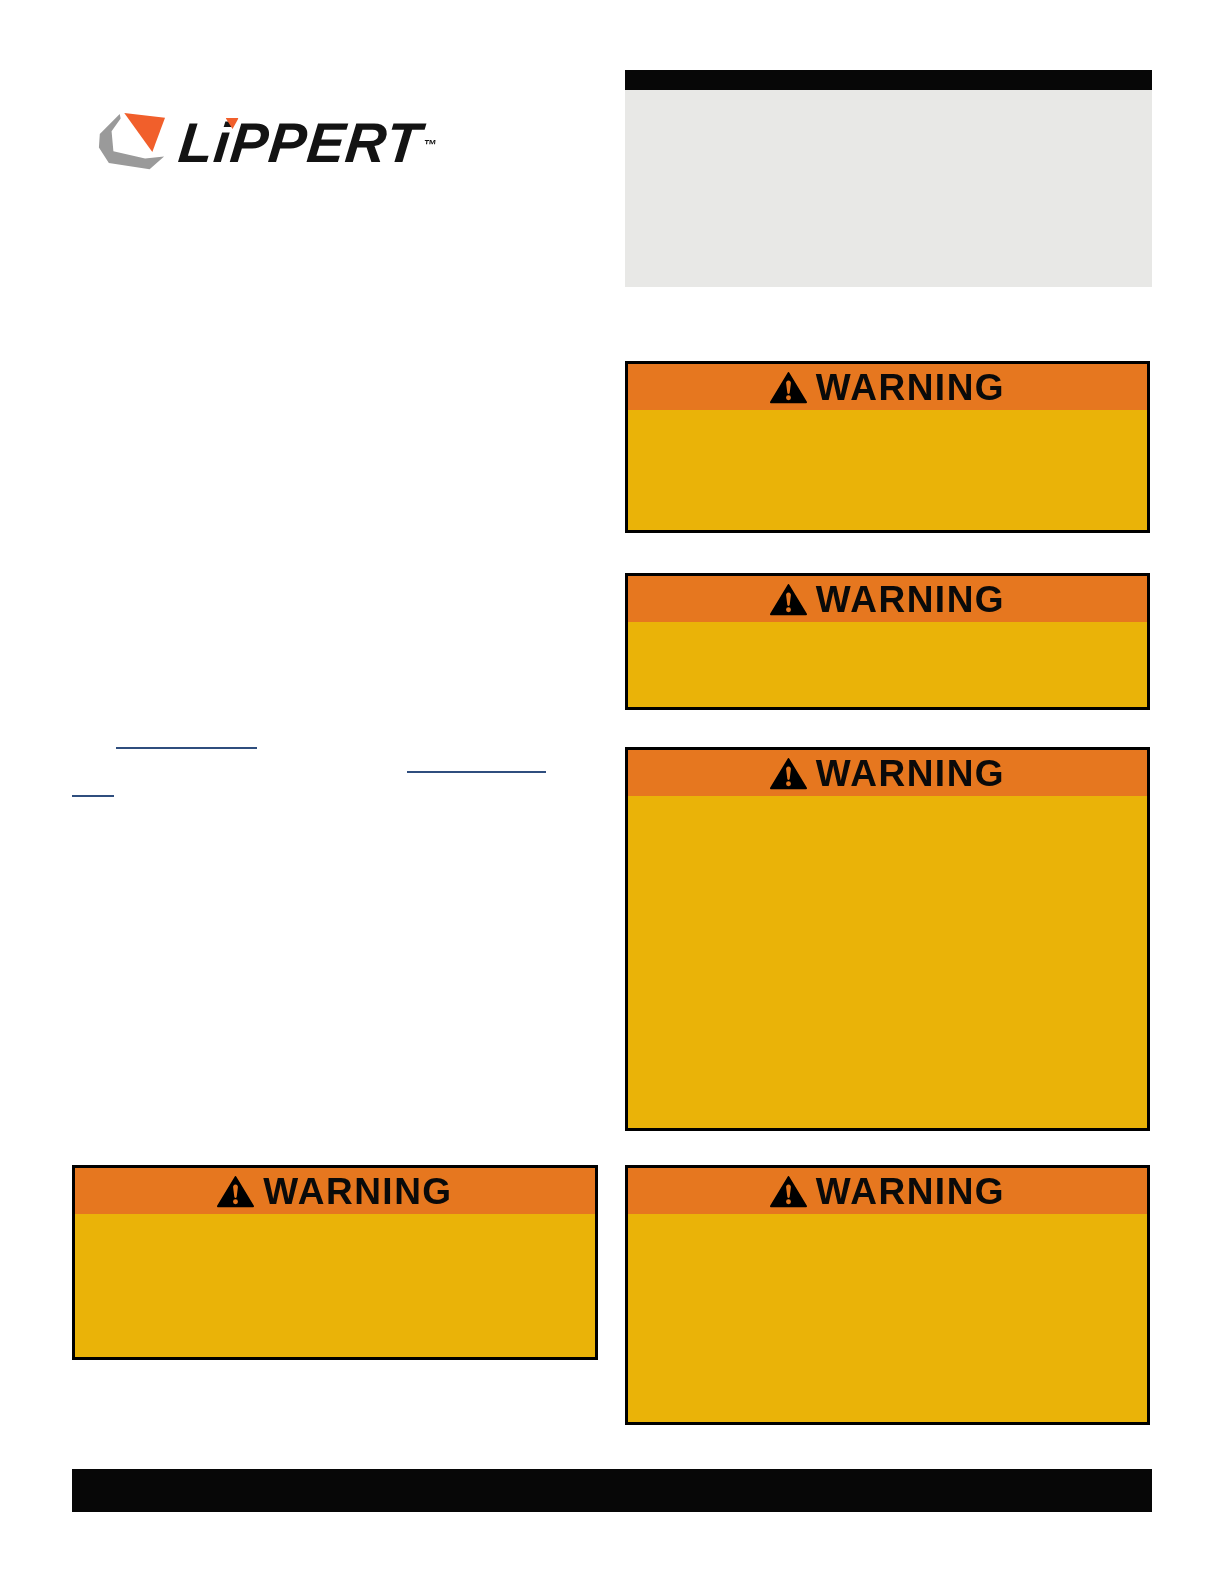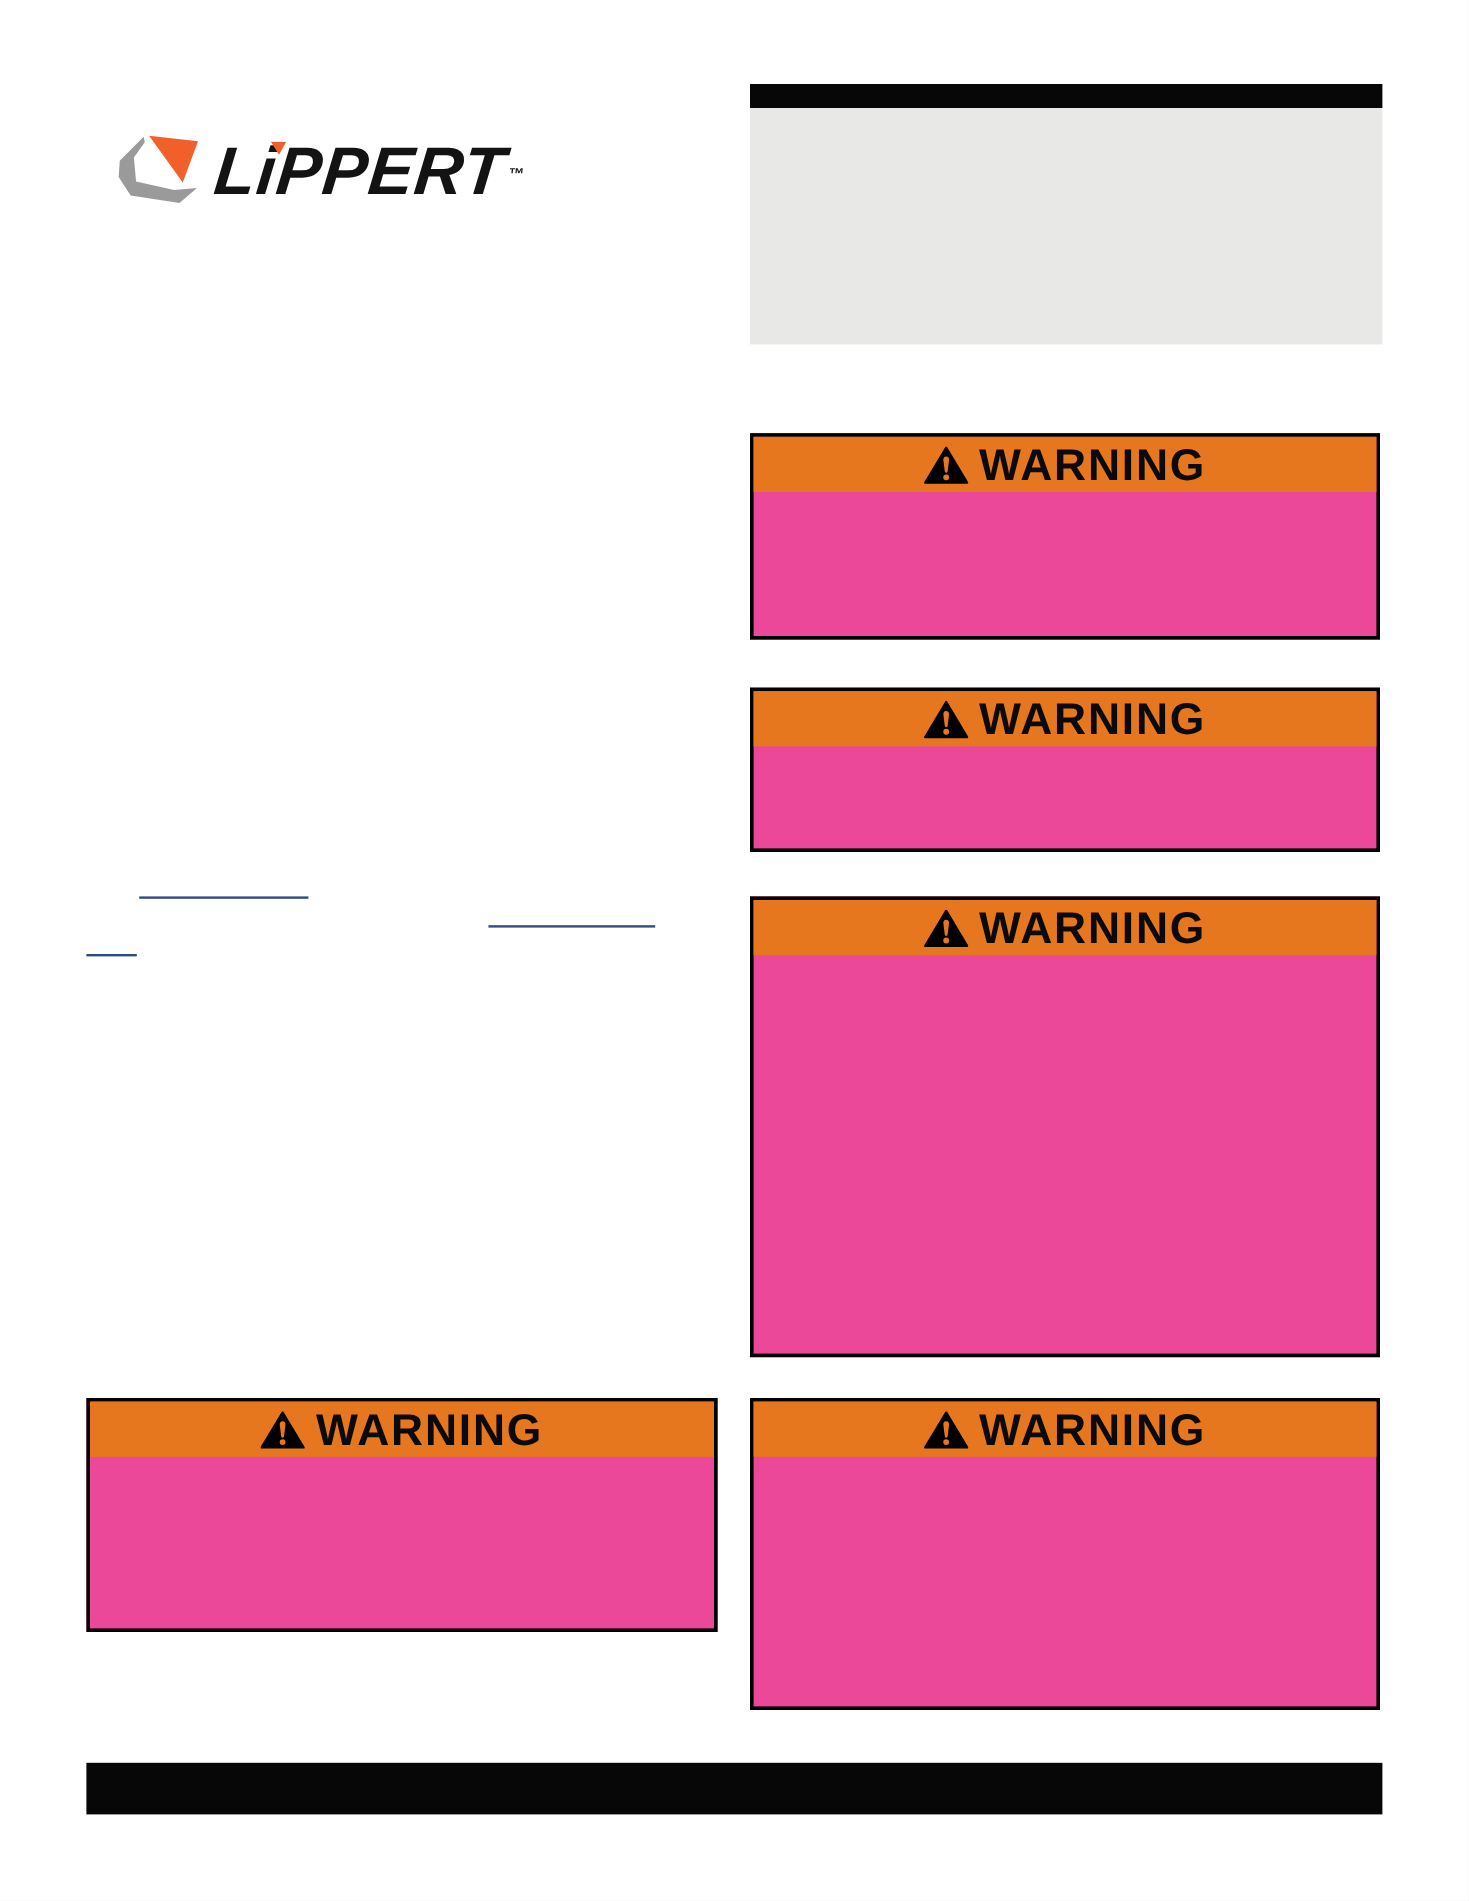--- a/index.html
+++ b/index.html
@@ -47,21 +47,21 @@
 
   
   .top-panel{position:absolute;left:625px;top:70px;width:527px;}
   .top-panel-bar{height:20px;background:var(--bar-black,#070707);}
   .top-panel-body{height:197px;background:var(--panel-gray,#E8E8E6);}
 
   
   .warn{
     position:absolute;
     border:3px solid #000;
-    background:#ec4899;
+    background:#eab308;
     box-sizing:border-box;
   }
   .warn-head{
     height:46px;
     background:var(--warning-orange,#E6771F);
     display:flex;align-items:center;justify-content:center;
     gap:9px;
   }
   .warn-tri{width:37px;height:32px;display:block;margin-top:1px;}
   .warn-label{

